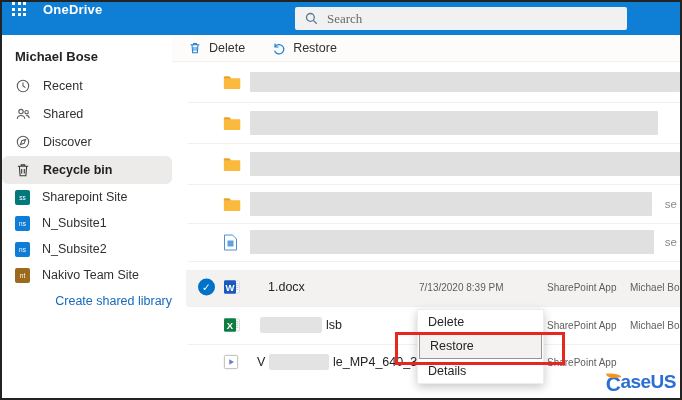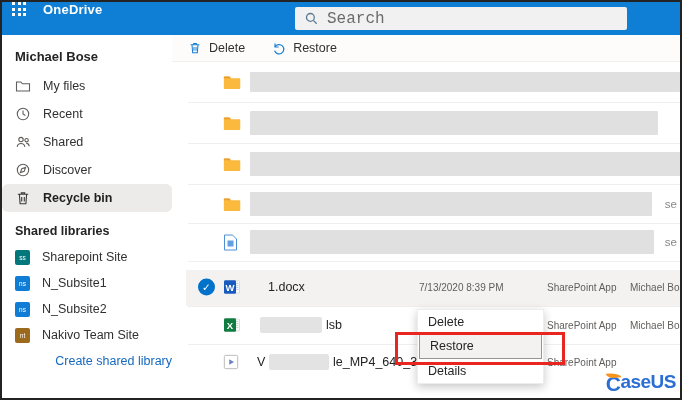--- a/index.html
+++ b/index.html
@@ -10,22 +10,22 @@
   
   .topbar { position:absolute; top:0; left:0; right:0; height:33px; background:#0f7ed5;
             display:flex; align-items:flex-start; z-index:4; }
   .waffle { margin-left:10px; display:grid; grid-template-columns:repeat(3,3px);
             grid-gap:2.5px; cursor:pointer; }
   .waffle i { width:3px; height:3px; background:#fff; display:block; }
   .appname { color:#fff; font-weight:bold; font-size:13px; margin-left:17px; letter-spacing:.2px; }
   .searchbox { position:absolute; left:293px; top:5px; width:332px; height:23px;
                background:#f1f1f1; border-radius:2px; display:flex; align-items:center; }
   .searchbox svg { margin-left:10px; }
-  .searchbox input { border:none; outline:none; background:transparent; font-size:16px;
-                     color:#737373; margin-left:9px; width:270px; font-family:Liberation Mono, monospace; }
+  .searchbox input { border:none; outline:none; background:transparent; font-size:13px;
+                     color:#737373; margin-left:9px; width:270px; font-family:Liberation Serif, serif; }
   .searchbox input::placeholder { color:#6b6b6b; }
 
   
   .sidebar { position:absolute; top:33px; left:0; width:170px; bottom:0; background:#fff;
              padding-top:8px; z-index:2; }
   .user { font-size:13px; font-weight:bold; color:#242424; padding:6px 0 8px 13px; }
   .nav-item { height:28px; display:flex; align-items:center; padding-left:13px; cursor:pointer; }
   .nav-item .nicon { width:16px; height:16px; margin-right:12px; flex:none; display:flex; }
   .nav-item .nlabel { font-size:12.5px; color:#323130; }
   .nav-item.sel { background:#edebe9;border-radius:6px; }
@@ -114,28 +114,20 @@
       <input type="text" placeholder="Search" style="">
     </div>
   </div>
 
   <div class="sidebar">
     <div class="user">Michael Bose</div>
     <div id="nav">
         <div class="nav-item">
           <span class="nicon">
             <svg width="16" height="16" viewBox="0 0 16 16" fill="none" stroke="#605e5c" stroke-width="1.1">
-              <path d="M1.5 4h4.4l1.5 1.8h7.1V13h-13z"></path>
-            </svg>
-          </span>
-          <span class="nlabel">My files</span>
-        </div>
-        <div class="nav-item">
-          <span class="nicon">
-            <svg width="16" height="16" viewBox="0 0 16 16" fill="none" stroke="#605e5c" stroke-width="1.1">
               <circle cx="8" cy="8" r="5.7"></circle>
               <path d="M8 4.6V8l2.4 1.5"></path>
             </svg>
           </span>
           <span class="nlabel">Recent</span>
         </div>
         <div class="nav-item">
           <span class="nicon">
             <svg width="16" height="16" viewBox="0 0 16 16" fill="none" stroke="#605e5c" stroke-width="1.1">
               <circle cx="6" cy="5.6" r="2.2"></circle>
@@ -157,21 +149,20 @@
         </div>
         <div class="nav-item sel">
           <span class="nicon">
             <svg width="16" height="16" viewBox="0 0 16 16" fill="none" stroke="#3b3a39" stroke-width="1.1">
               <path d="M2.8 4.3h10.4M6.3 4.3V2.9h3.4v1.4M4.4 4.3l.7 9.4h5.8l.7-9.4M6.7 7v4.4M9.3 7v4.4"></path>
             </svg>
           </span>
           <span class="nlabel">Recycle bin</span>
         </div>
       </div>
-    <div class="libs-head">Shared libraries</div>
     <div id="libs">
         <div class="lib-item">
           <span class="sq" style="background:#03787c">ss</span>
           <span class="llabel">Sharepoint Site</span>
         </div>
         <div class="lib-item">
           <span class="sq" style="background:#0f7cd6">ns</span>
           <span class="llabel">N_Subsite1</span>
         </div>
         <div class="lib-item">

